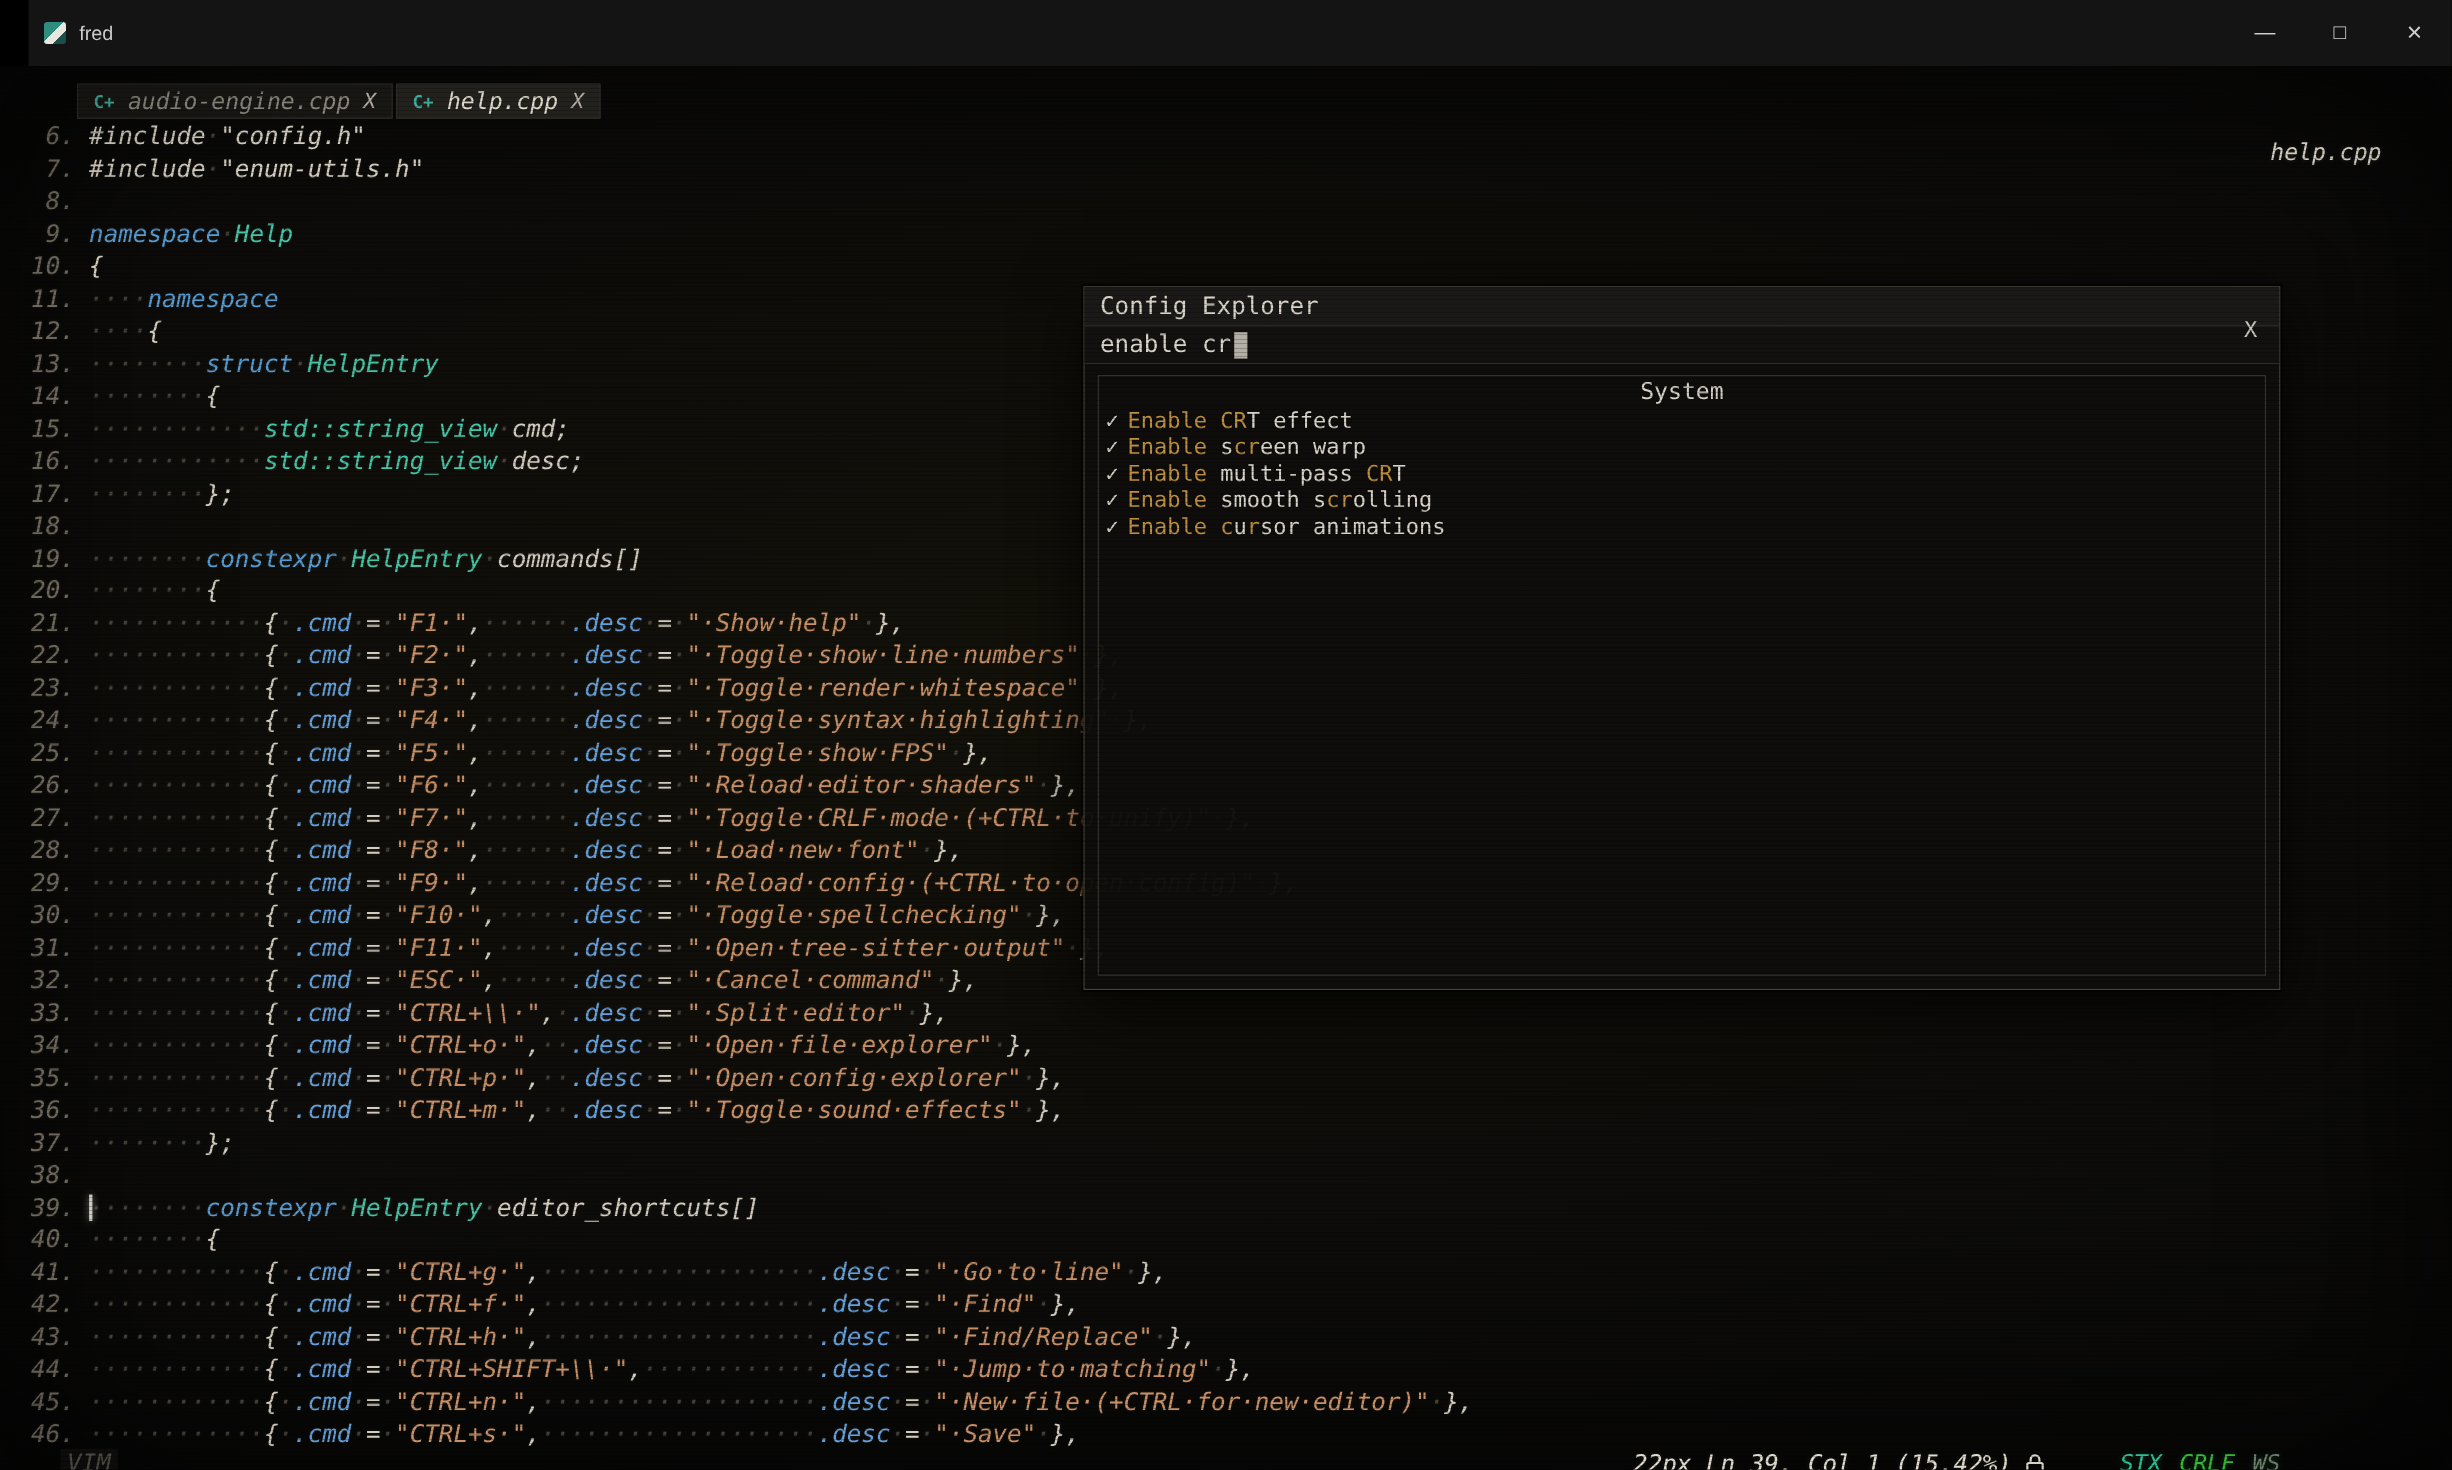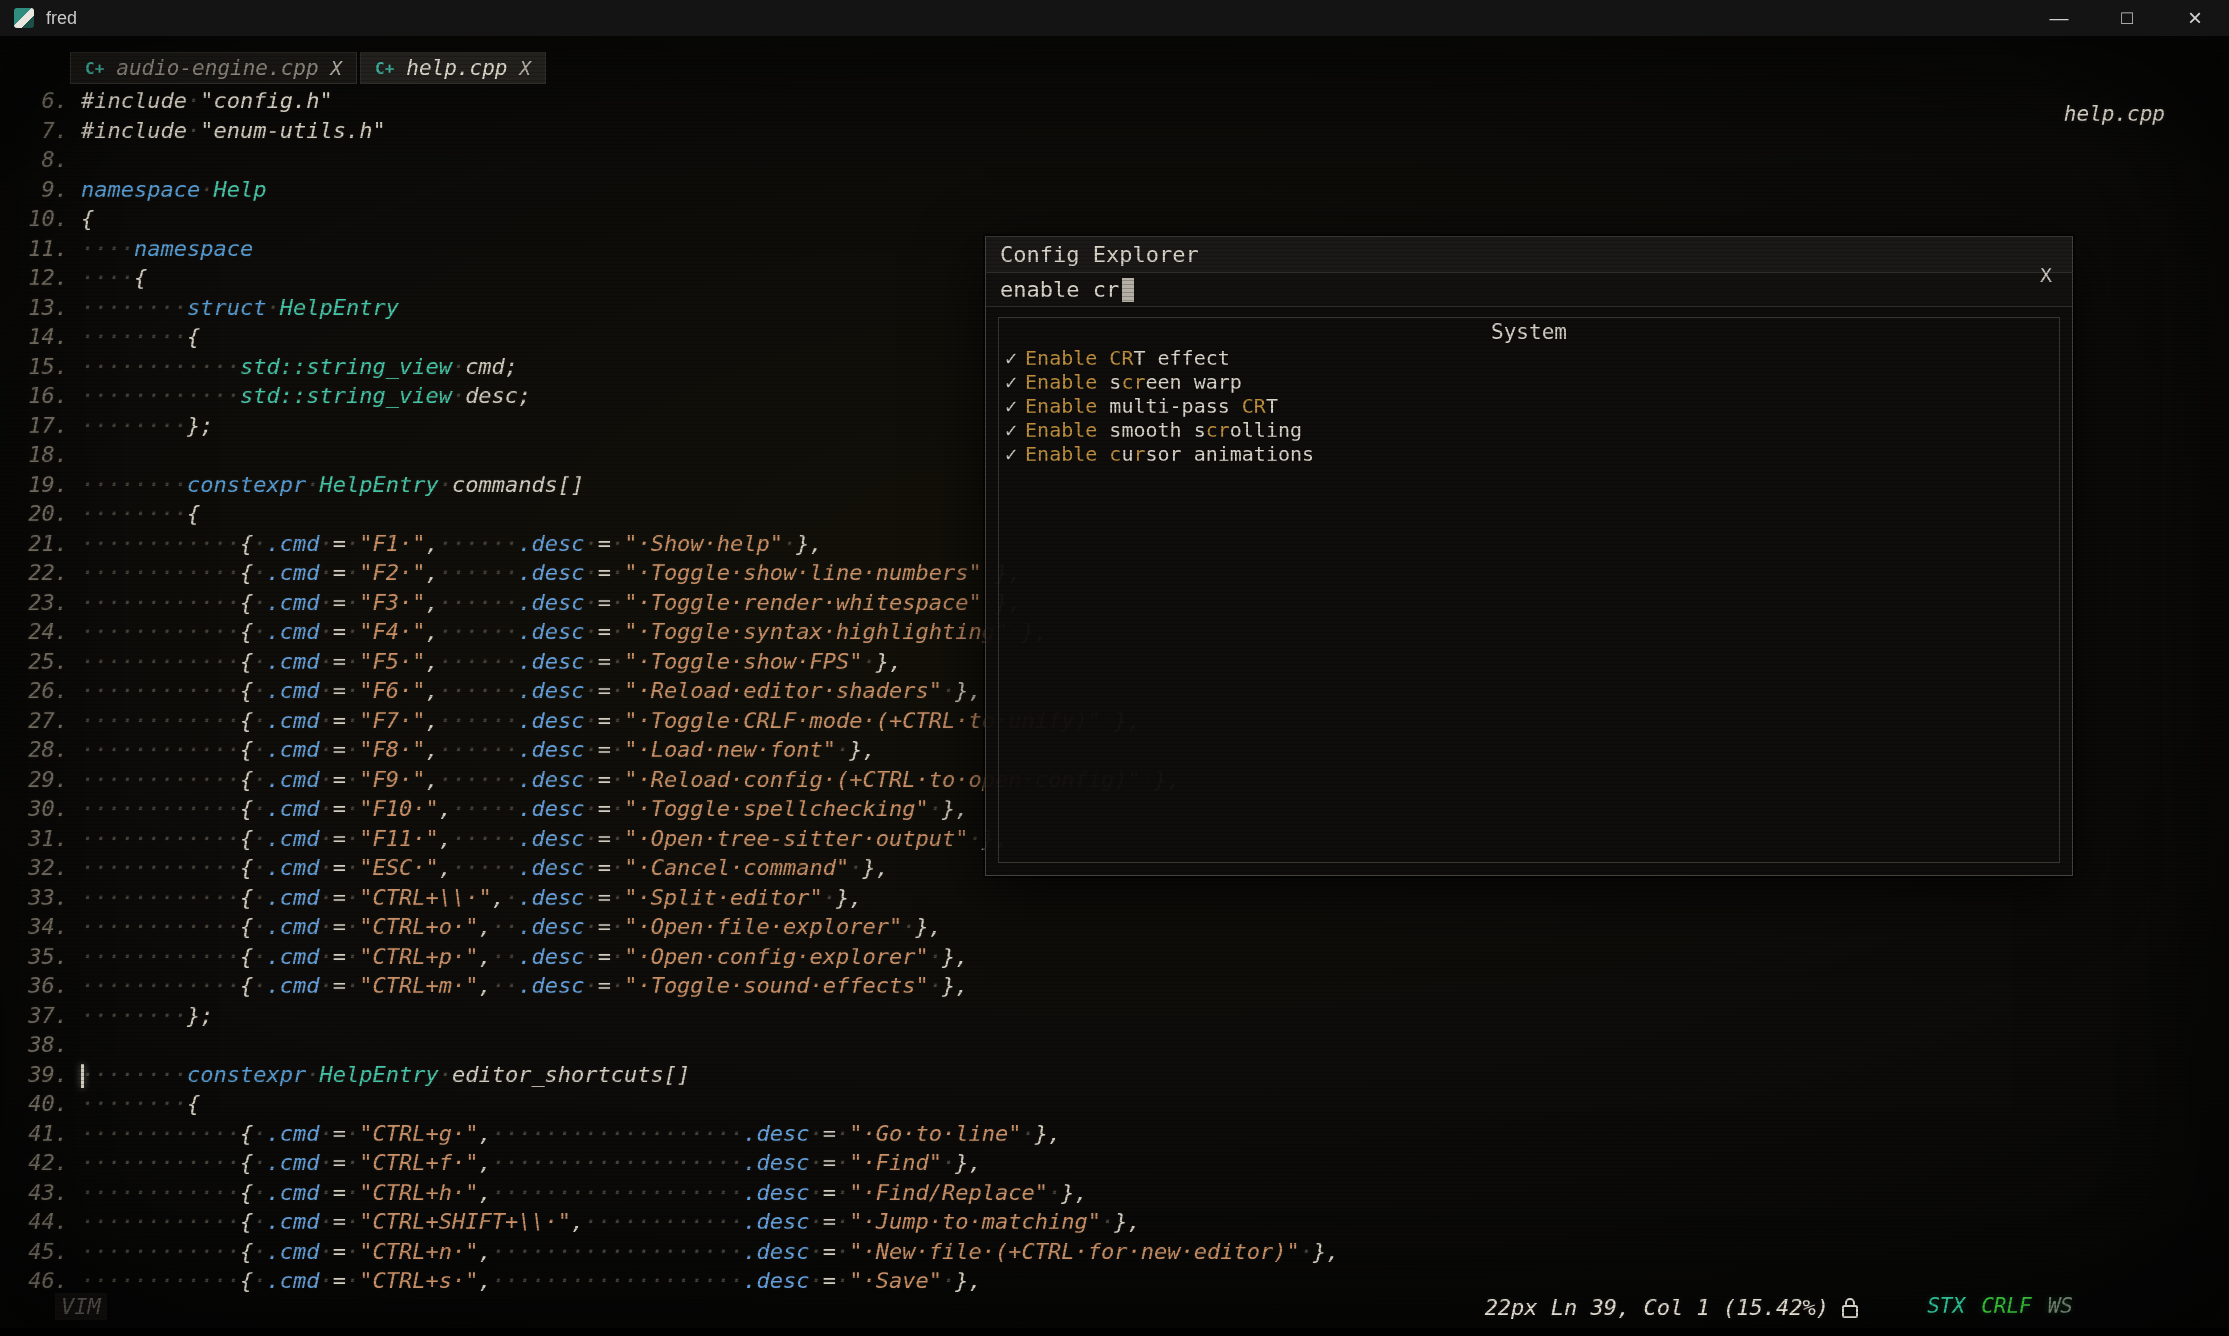--- a/index.html
+++ b/index.html
@@ -1,22 +1,22 @@
 <!DOCTYPE html>
 <html><head>
 <meta charset="utf-8">
 <style>
   * { margin:0; padding:0; box-sizing:border-box; }
   html,body { width:2229px; height:1336px; background:#000; overflow:hidden; }
   body { font-family:"DejaVu Sans Mono","DejaVu Sans",monospace; }
 
   
-  .titlebar { height:36px; background:#141414; display:flex; align-items:center;
+  .titlebar { height:60px; background:#141414; display:flex; align-items:center;
               padding-left:14px; color:#c9c9c9;
-              font:18px "Liberation Sans",sans-serif; }
+              font:18px "Liberation Sans",sans-serif;margin-left:26px; }
   .app-icon { width:20px; height:20px; margin-right:12px; border-radius:3px;
               background:linear-gradient(135deg,#2f8d80 0 45%,#e8e6df 45% 70%,#1c4f48 70% 100%); }
   .tb-spacer { flex:1; }
   .tb-btn { width:68px; height:44px; display:flex; align-items:center; justify-content:center;
             color:#d0d0d0; font-size:19px; cursor:default; }
   .tb-btn.close { font-size:24px; }
 
   
   .screen { position:relative; height:1292px; overflow:hidden;
             background:radial-gradient(ellipse 115% 90% at 50% 42%, #131109 0%, #0d0c0a 45%, #080807 75%, #020202 100%);

